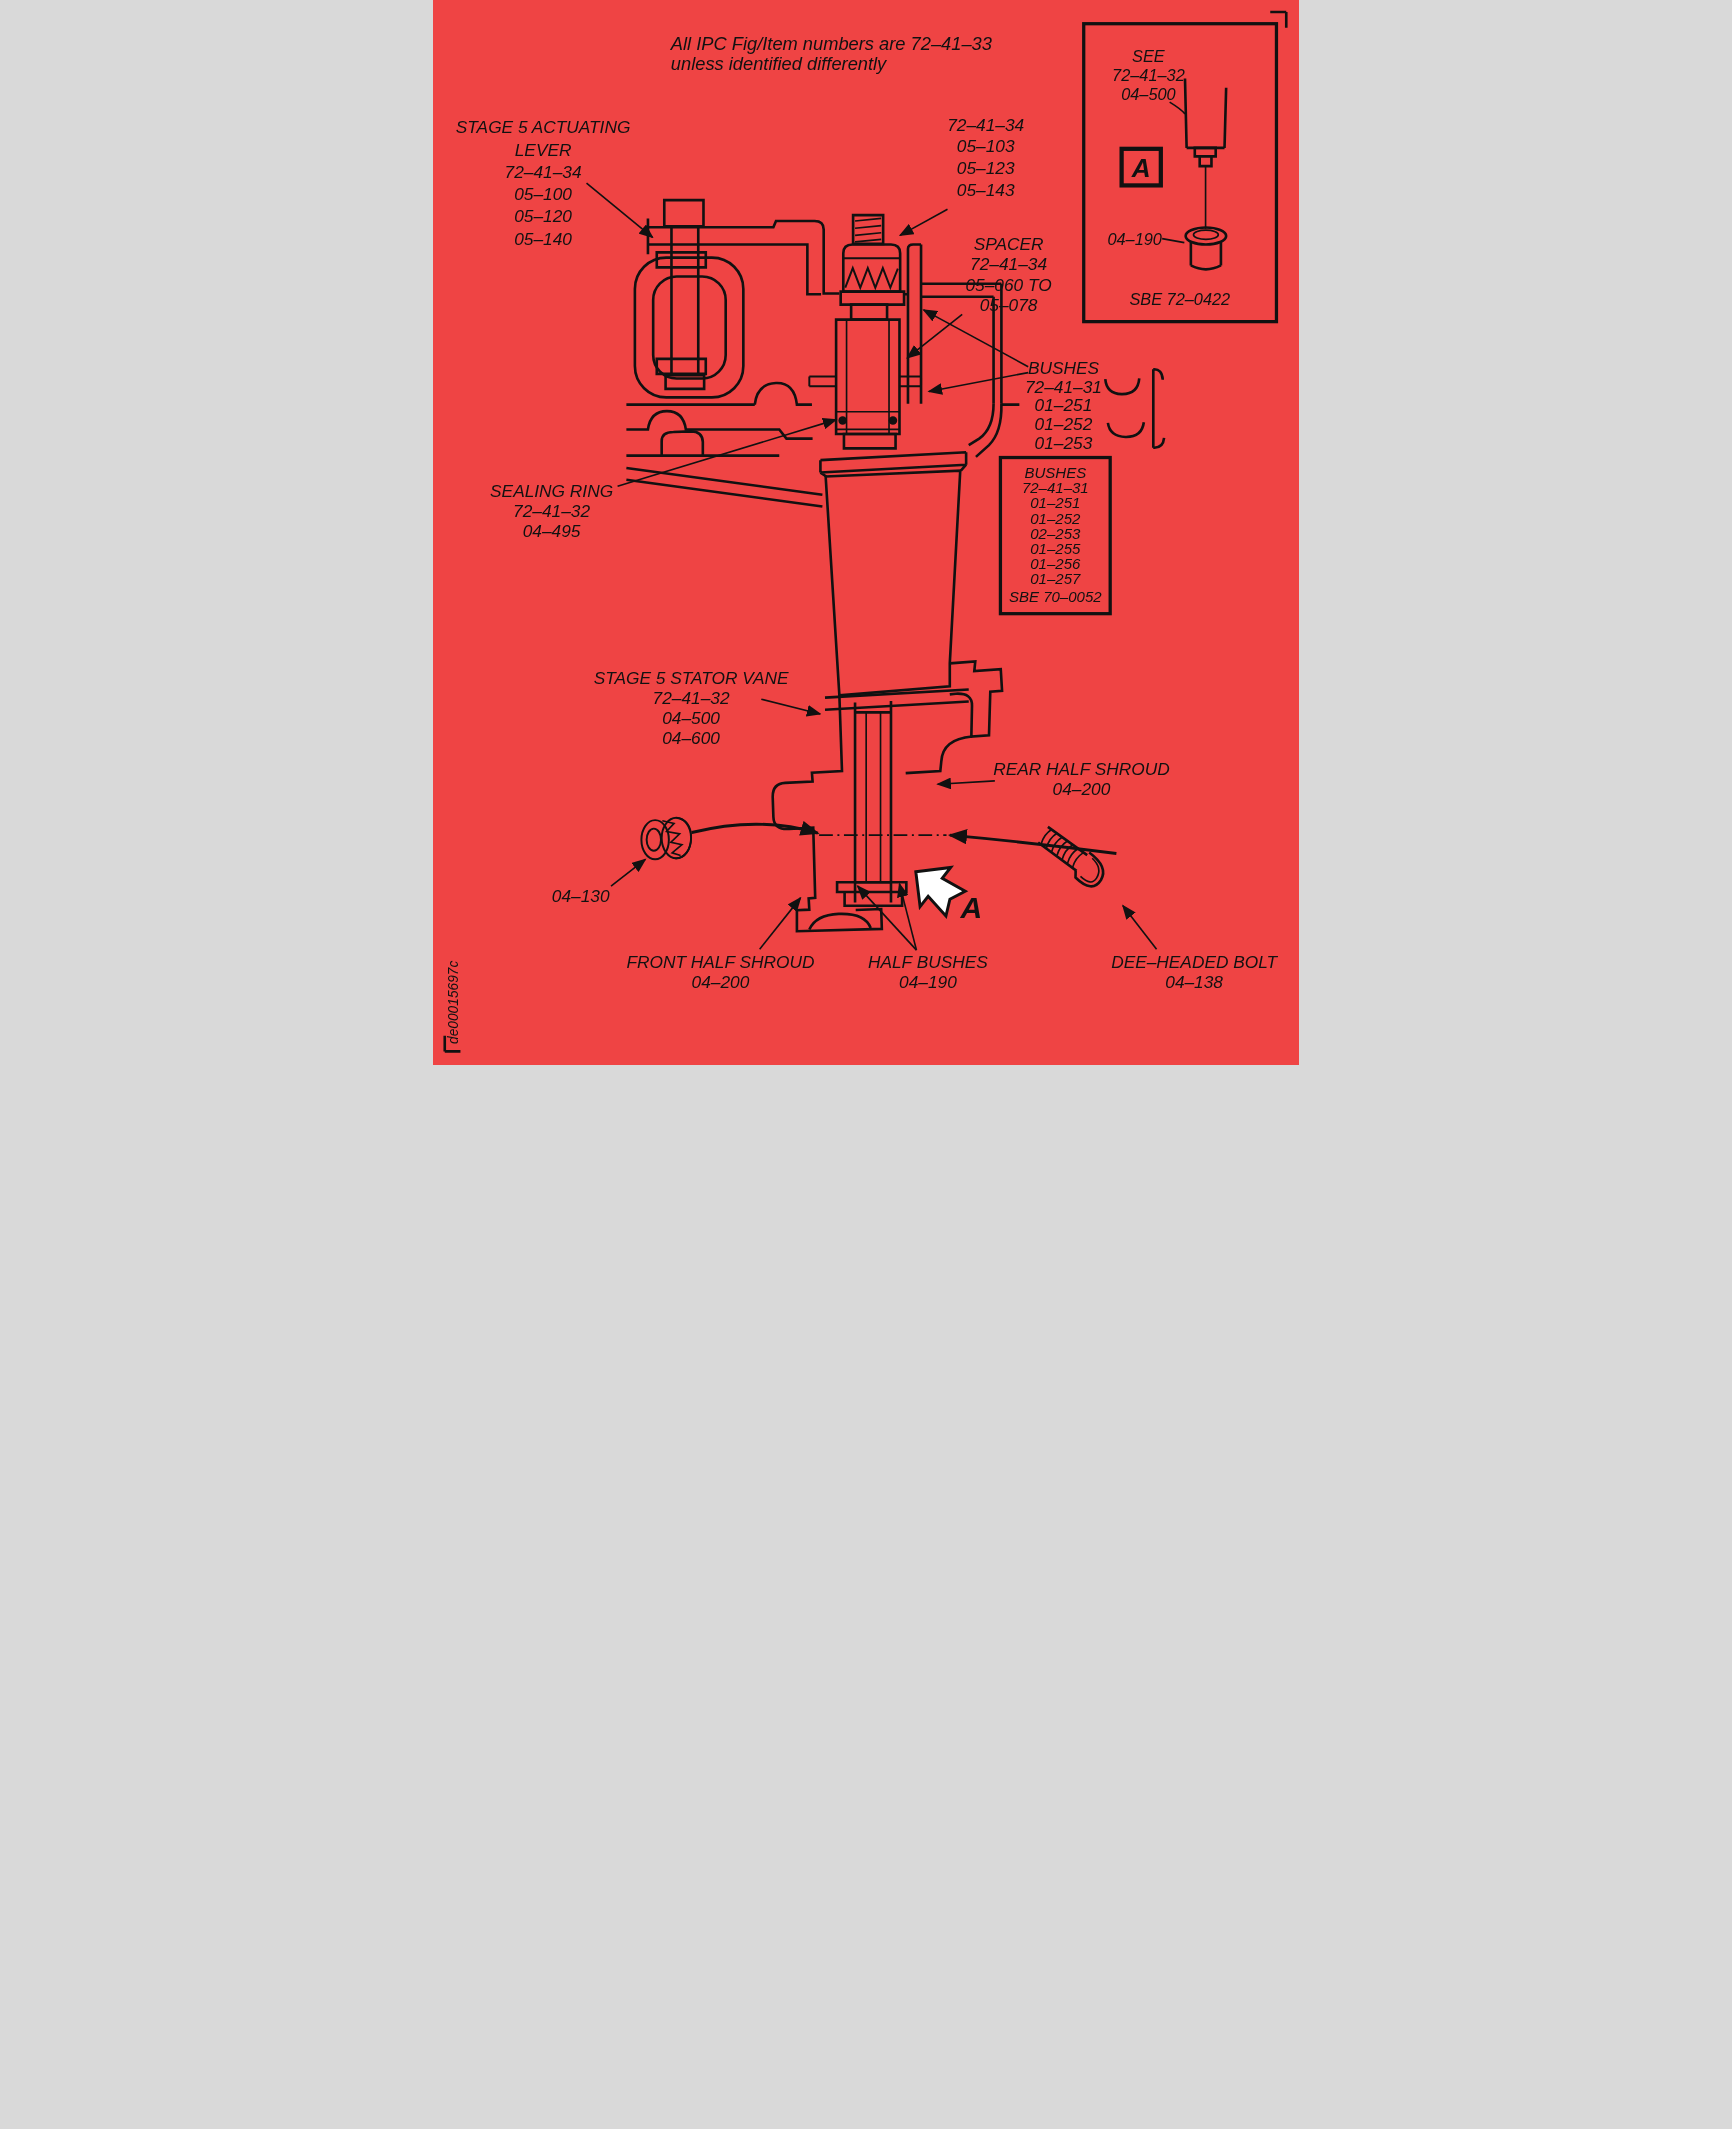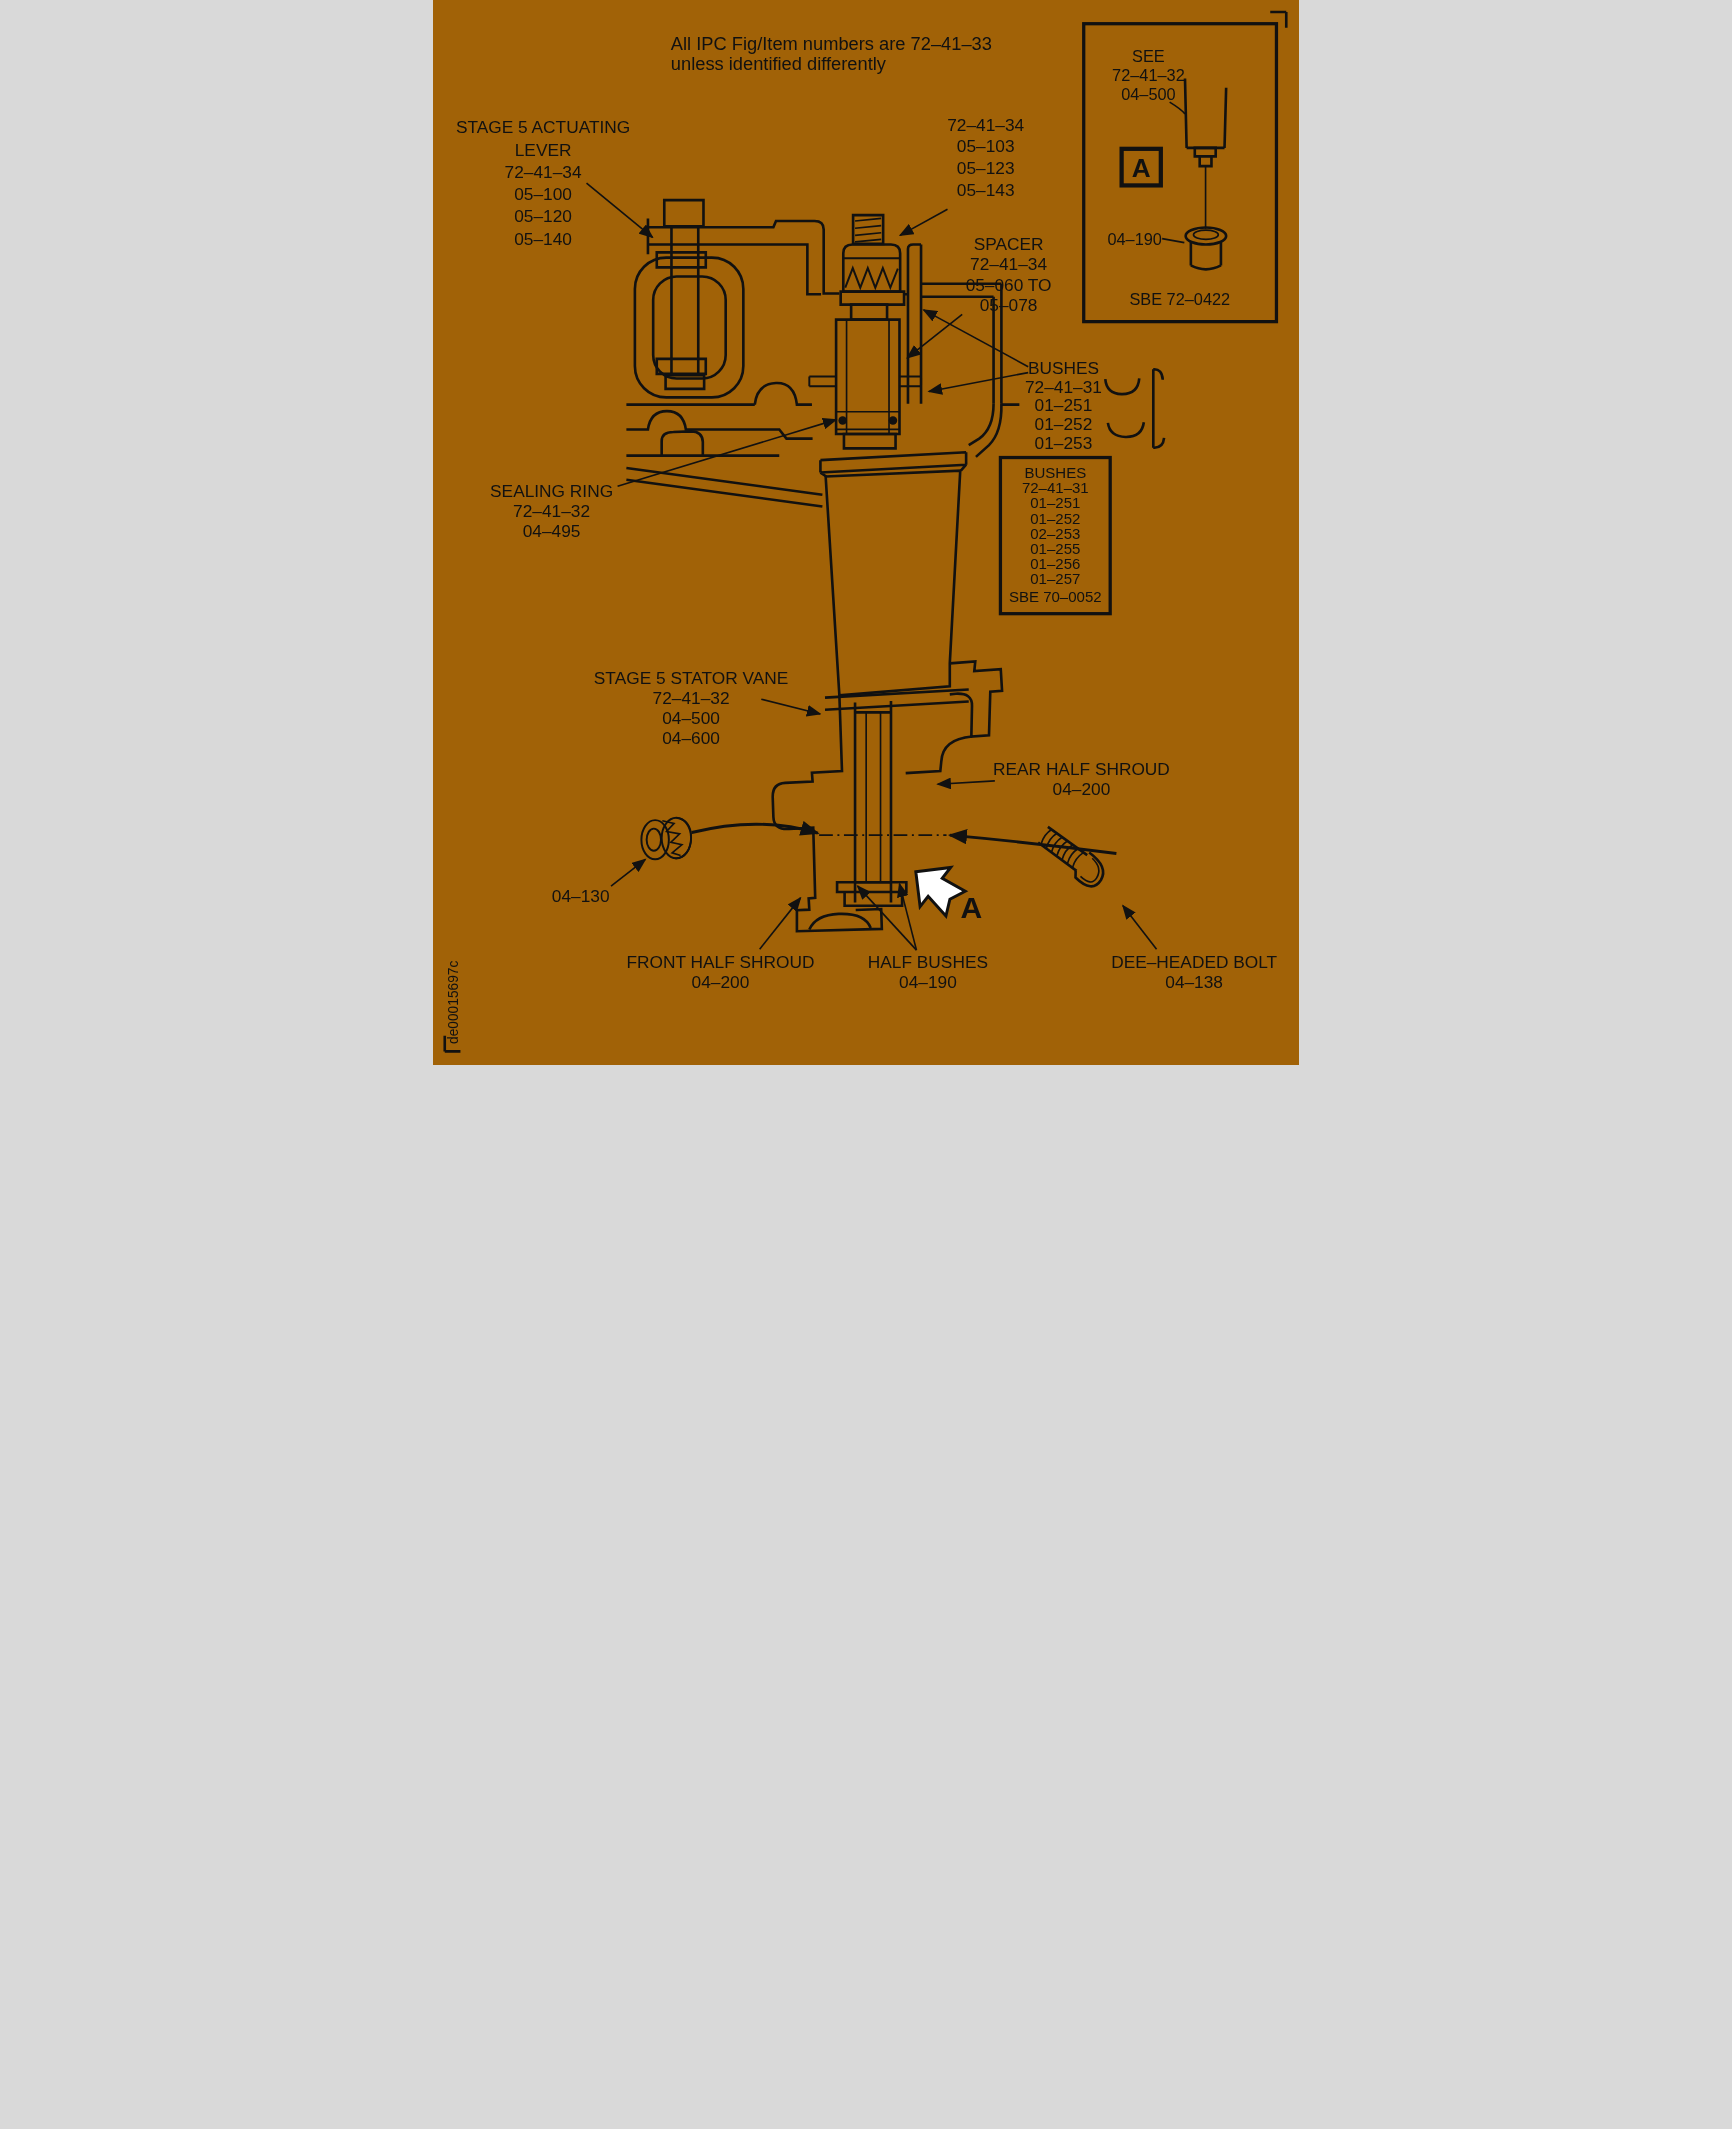--- a/index.html
+++ b/index.html
@@ -1,16 +1,16 @@
 <!DOCTYPE html>
 <html style="font-size:10.5px"><head>
 <meta charset="utf-8">
 <style>
   html,body{margin:0;padding:0;background:#d9d9d9;}
-  .page{width:866px;height:1065px;background:#a16207;margin:0 auto;position:relative;overflow:hidden;}
+  .page{width:866px;height:1065px;background:#ef4444;margin:0 auto;position:relative;overflow:hidden;font-style:italic;}
   svg{display:block;width:100%;height:100%;}
   text{font-family:"Liberation Sans","DejaVu Sans",sans-serif;fill:#111;}
   .t{font-size:53px;text-anchor:middle;}
   .tl{font-size:56px;text-anchor:start;}
   .tb{font-size:46px;text-anchor:middle;}
   .ti{font-size:50px;text-anchor:middle;}
   .rot{font-size:42px;text-anchor:start;}
   .letterA{font-size:92px;font-weight:bold;text-anchor:middle;}
   .letterAi{font-size:80px;font-weight:bold;text-anchor:middle;}
   .ln{stroke:#111;stroke-width:8;fill:none;}

